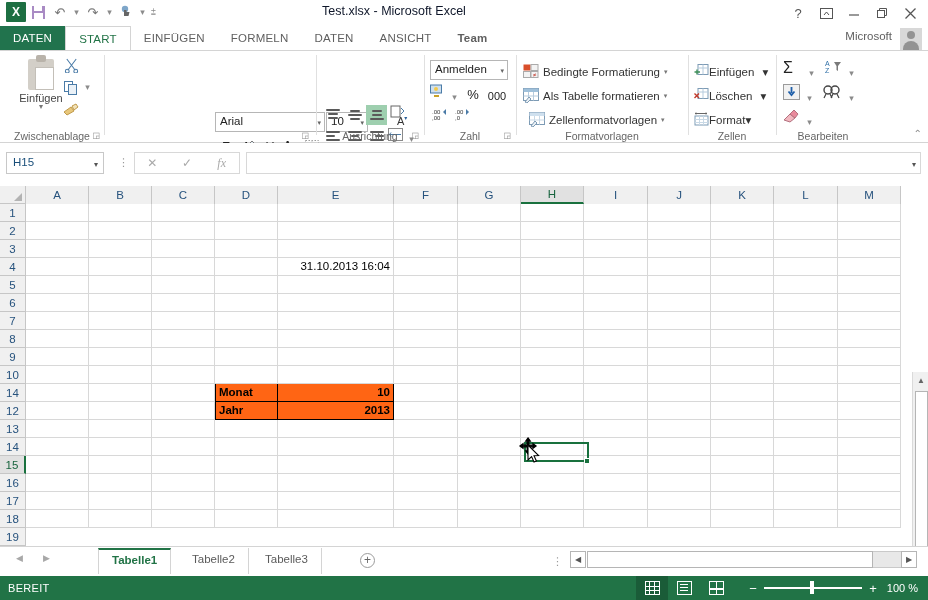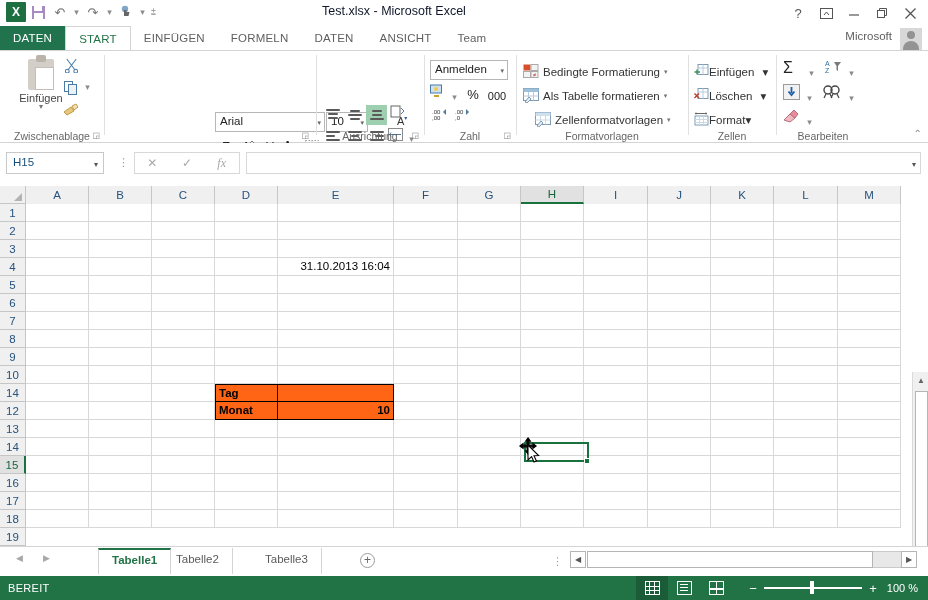--- a/index.html
+++ b/index.html
@@ -51,21 +51,21 @@
   .tab-datei {
     background: #21734d; color: #fff; font-size: 11.5px; letter-spacing: .2px;
     padding: 0 13px; display: flex; align-items: center; height: 24px;
   }
   .rtab {
     font-size: 11.5px; color: #5f5f5f; padding: 0 13px;
     display: flex; align-items: center; letter-spacing: .2px;
   }
   .rtab.active { color: #217346; background: #fff;
     border-left: 1px solid #d4d4d4; border-right: 1px solid #d4d4d4; border-top: 1px solid #d4d4d4; }
-  .rtab.team { text-transform: none; }
+  .rtab.team { text-transform: none; font-weight: bold; }
   .signin { position: absolute; right: 36px; top: 4px; font-size: 11.5px; color: #5f5f5f; }
   .avatar { position: absolute; right: 6px; top: 2px; width: 22px; height: 22px; background: #d8d8d8; }
   .avatar:before { content:''; position:absolute; left:7px; top:3px; width:8px;height:8px;
     border-radius:50%; background:#939393; }
   .avatar:after { content:''; position:absolute; left:3px; top:13px; width:16px;height:11px;
     border-radius:8px 8px 0 0; background:#939393; }
 
   
   .ribbon {
     position: absolute; left: 0; top: 50px; width: 928px; height: 93px;
@@ -542,21 +542,21 @@
     <div class="sbtn" style="left:6px; top:33px;">
       <svg width="16" height="15" viewBox="0 0 16 15">
           <rect x="0.5" y="0.5" width="15" height="12" fill="#fff" stroke="#7d9bb5"></rect>
           <rect x="0.5" y="0.5" width="15" height="3.5" fill="#9fc0da"></rect>
           <path d="M5.5 4 V12.5 M10.5 4 V12.5 M0.5 8 H15.5" stroke="#b6cbdd"></path>
           <path d="M2 14 L6 9 L8 11 L4 15 Z" fill="#e9eff4" stroke="#7d9bb5"></path>
         </svg>
       <span class="lbl">Als Tabelle formatieren</span>
       <span class="cr">▾</span>
     </div>
-    <div class="sbtn" style="left:18px; top:57px;">
+    <div class="sbtn" style="left:12px; top:57px;">
       <svg width="16" height="15" viewBox="0 0 16 15">
           <rect x="0.5" y="0.5" width="15" height="12" fill="#fff" stroke="#7d9bb5"></rect>
           <rect x="0.5" y="0.5" width="15" height="3.5" fill="#cfe0ee"></rect>
           <path d="M5.5 4 V12.5 M10.5 4 V12.5 M0.5 8 H15.5" stroke="#c9d9e6"></path>
           <path d="M2 14 L6 9 L8 11 L4 15 Z" fill="#e9eff4" stroke="#7d9bb5"></path>
         </svg>
       <span class="lbl">Zellenformatvorlagen</span>
       <span class="cr">▾</span>
     </div>
     <div class="group-label">Formatvorlagen</div>
@@ -845,52 +845,52 @@
         <div class="cell" style="width:64px"></div>
         <div class="cell" style="width:63px"></div>
         <div class="cell" style="width:63px"></div>
         <div class="cell" style="width:64px"></div>
         <div class="cell" style="width:63px"></div>
         <div class="cell" style="width:63px"></div>
         <div class="cell" style="width:64px"></div>
         <div class="cell" style="width:63px"></div>
       </div>
 
-    <div class="cellrow">
-        <div class="cell" style="width:63px"></div>
-        <div class="cell" style="width:63px"></div>
-        <div class="cell" style="width:63px"></div>
-        <div class="cell orange lft topb" style="width:63px">Tag</div>
-        <div class="cell orange r topb" style="width:116px"></div>
-        <div class="cell" style="width:64px"></div>
-        <div class="cell" style="width:63px"></div>
-        <div class="cell" style="width:63px"></div>
-        <div class="cell" style="width:64px"></div>
-        <div class="cell" style="width:63px"></div>
-        <div class="cell" style="width:63px"></div>
-        <div class="cell" style="width:64px"></div>
-        <div class="cell" style="width:63px"></div>
-      </div>
 
     <div class="cellrow">
         <div class="cell" style="width:63px"></div>
         <div class="cell" style="width:63px"></div>
         <div class="cell" style="width:63px"></div>
         <div class="cell orange lft" style="width:63px">Monat</div>
         <div class="cell orange r" style="width:116px">10</div>
         <div class="cell" style="width:64px"></div>
         <div class="cell" style="width:63px"></div>
         <div class="cell" style="width:63px"></div>
         <div class="cell" style="width:64px"></div>
         <div class="cell" style="width:63px"></div>
         <div class="cell" style="width:63px"></div>
         <div class="cell" style="width:64px"></div>
         <div class="cell" style="width:63px"></div>
       </div>
 
+    <div class="cellrow">
+        <div class="cell" style="width:63px"></div>
+        <div class="cell" style="width:63px"></div>
+        <div class="cell" style="width:63px"></div>
+        <div class="cell orange lft" style="width:63px">Jahr</div>
+        <div class="cell orange r" style="width:116px">2013</div>
+        <div class="cell" style="width:64px"></div>
+        <div class="cell" style="width:63px"></div>
+        <div class="cell" style="width:63px"></div>
+        <div class="cell" style="width:64px"></div>
+        <div class="cell" style="width:63px"></div>
+        <div class="cell" style="width:63px"></div>
+        <div class="cell" style="width:64px"></div>
+        <div class="cell" style="width:63px"></div>
+      </div>
 
     <div class="cellrow">
         <div class="cell" style="width:63px"></div>
         <div class="cell" style="width:63px"></div>
         <div class="cell" style="width:63px"></div>
         <div class="cell" style="width:63px"></div>
         <div class="cell" style="width:116px"></div>
         <div class="cell" style="width:64px"></div>
         <div class="cell" style="width:63px"></div>
         <div class="cell" style="width:63px"></div>
@@ -999,21 +999,21 @@
 
   </div>
 </div>
 
 <div class="sheetbar">
   <div class="nav-arrows">
     <span class="nav-ar">◀</span>
     <span class="nav-ar">▶</span>
   </div>
   <div class="stab active" style="left:98px;">Tabelle1</div>
-  <div class="stab" style="left:163px;">Tabelle2</div>
+  <div class="stab" style="left:179px;">Tabelle2</div>
   <div class="stab" style="left:252px;">Tabelle3</div>
   <div class="addsheet" style="left:360px;"><span class="circ">+</span></div>
   <div class="tab-dots" style="left:552px;">⋮</div>
   <div class="hscroll-wrap">
     <div class="hs-track"></div>
     <div class="hs-arrow" style="left:0;">◀</div>
     <div class="hs-thumb"></div>
     <div class="hs-arrow" style="left:331px;">▶</div>
   </div>
 </div>

